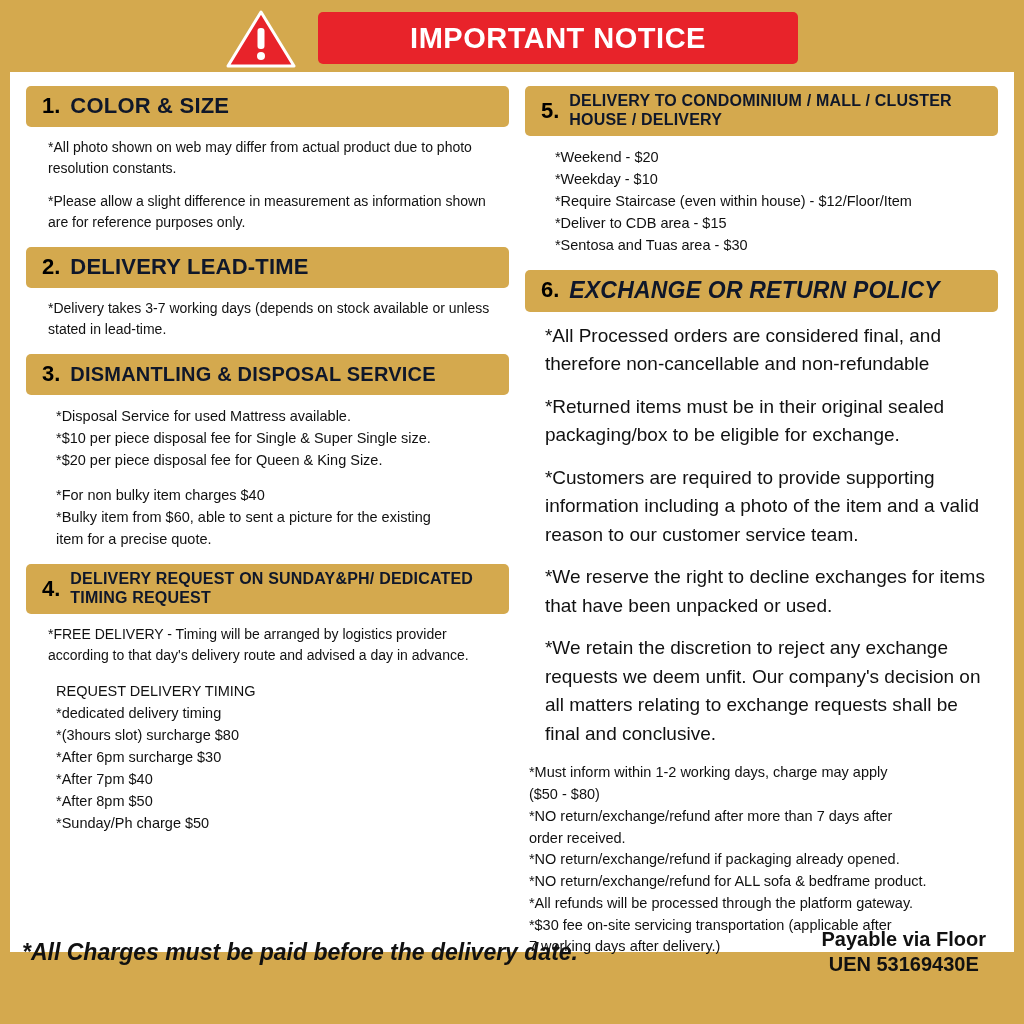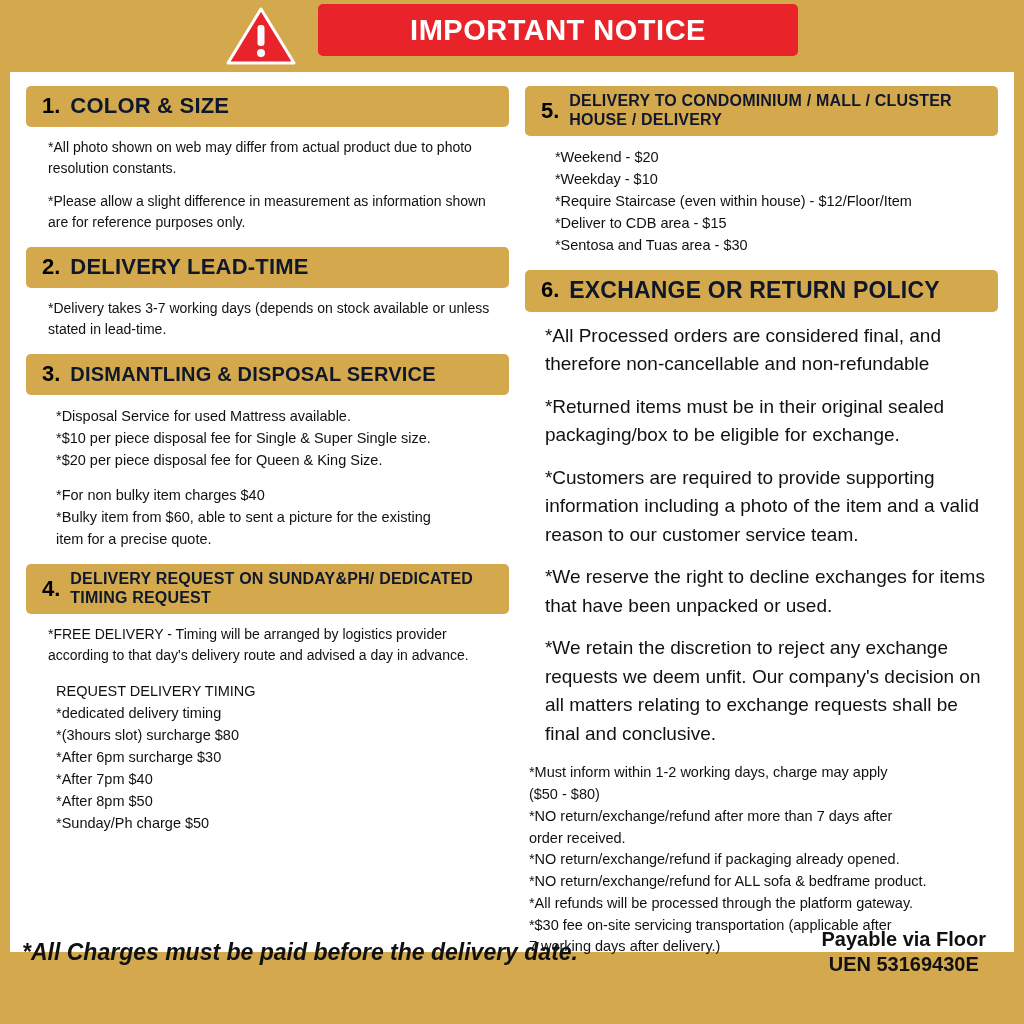--- a/index.html
+++ b/index.html
@@ -17,20 +17,21 @@
     position: relative;
     width: 1024px;
     height: 1024px;
     background: #d4a94e;
     box-sizing: border-box;
   }
   
   .header {
     height: 72px;
     display: flex;
+    align-items: center;
     justify-content: center;
     gap: 22px;
     padding-top: 4px;
     box-sizing: border-box;
   }
   .warn-icon {
     width: 70px;
     height: 60px;
     position: relative;
     flex: none;
@@ -95,21 +96,21 @@
   .sec-head.two-line {
     padding-top: 6px;
     padding-bottom: 6px;
   }
   .sec-head.two-line .title {
     font-size: 16px;
     line-height: 1.18;
     letter-spacing: 0.2px;
   }
   .sec-head.small .title { font-size: 20px; }
-  .sec-head.big .title { font-size: 23px; }
+  .sec-head.big .title { font-size: 23px; font-style: italic; }
 
   .body-block {
     padding: 0 6px 0 22px;
     margin-bottom: 14px;
   }
   .body-block p {
     margin: 0 0 12px 0;
     font-size: 14px;
     line-height: 1.5;
     color: #111;

